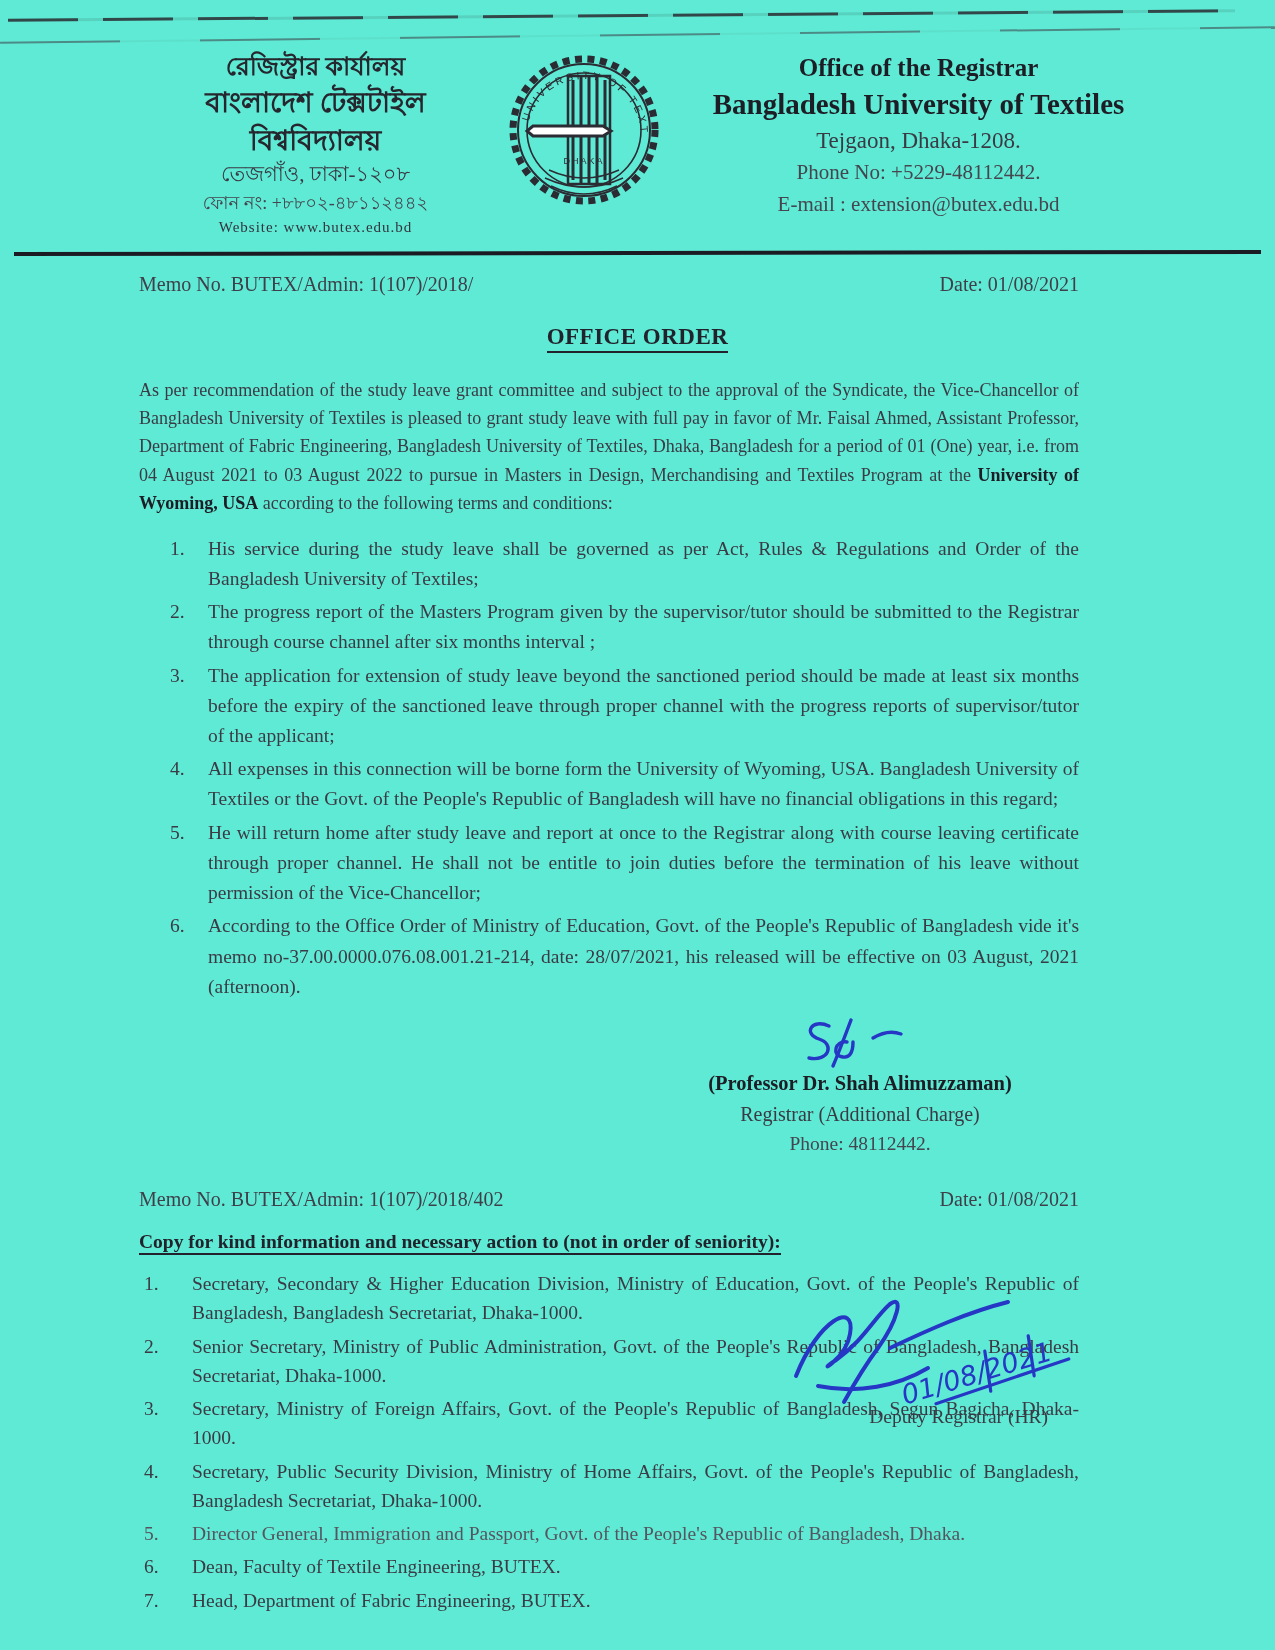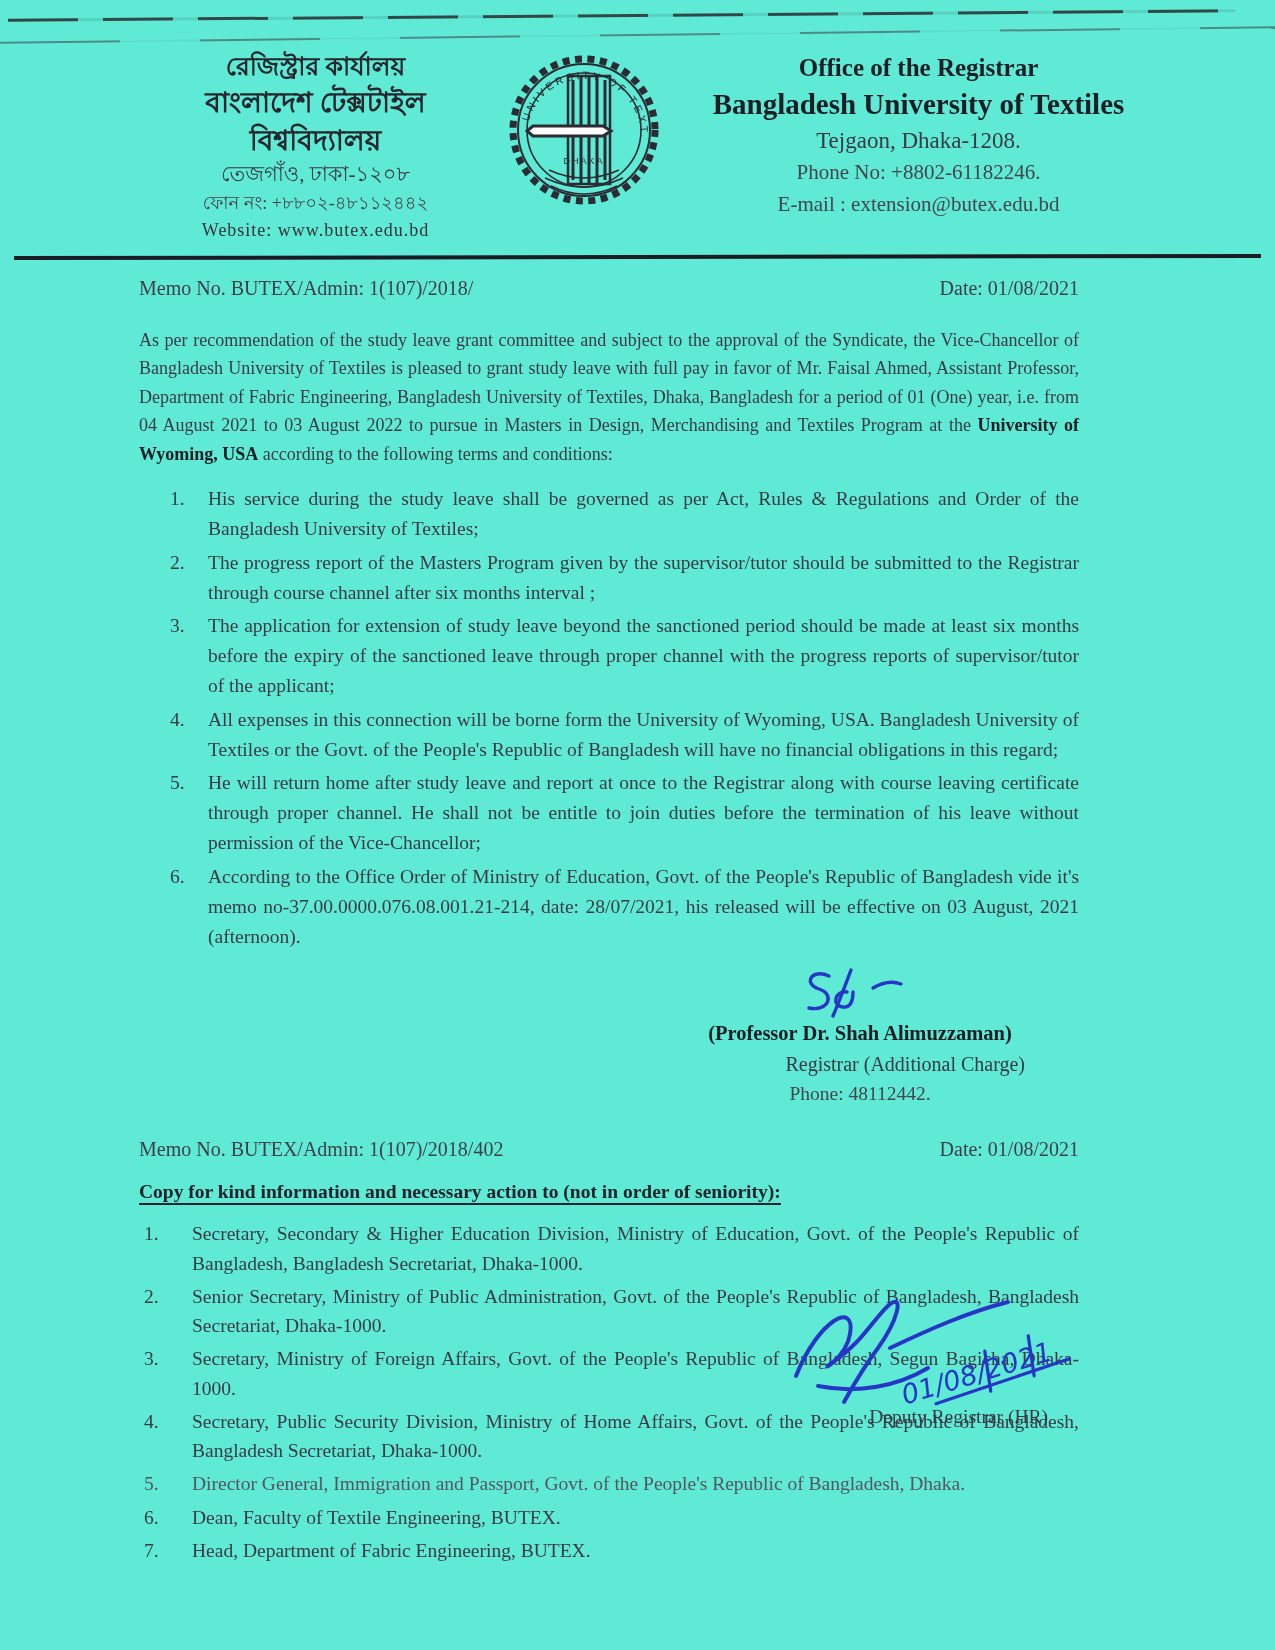--- a/index.html
+++ b/index.html
@@ -19,21 +19,21 @@
     position:absolute; left:0; right:0; top:34px; height:2px;
     background:repeating-linear-gradient(90deg,rgba(60,60,70,.55) 0 120px,rgba(60,60,70,.06) 120px 200px);
     transform:rotate(-0.7deg);
   }
   .header { display:flex; align-items:flex-start; padding:50px 105px 0 148px; }
   .hl { width:335px; text-align:center; color:#26262e; }
   .hl .l1 { font-size:25px; font-weight:bold; line-height:1.35; }
   .hl .l2 { font-size:28px; font-weight:bold; line-height:1.35; }
   .hl .l3 { font-size:21px; line-height:1.45; color:#3a3a44; }
   .hl .l4 { font-size:18px; line-height:1.5; color:#45454f; }
-  .hl .l5 { font-size:18px; line-height:1.45; color:#33333d; letter-spacing:1px; }
+  .hl .l5 { font-size:15px; line-height:1.45; color:#33333d; letter-spacing:1px; }
   .hlogo { width:158px; margin:2px 4px 0 22px; flex:none; }
   .hr { flex:1; text-align:center; color:#1d1d26; }
   .hr .r1 { font-size:25px; font-weight:bold; line-height:1.4; }
   .hr .r2 { font-size:29px; font-weight:bold; line-height:1.35; }
   .hr .r3 { font-size:23px; line-height:1.45; color:#3a3a44; }
   .hr .r4 { font-size:21px; line-height:1.5;  color:#45454f; }
   .hr .r5 { font-size:21px; line-height:1.45; color:#45454f; }
   .divider { margin:12px 14px 0; border-top:4px solid #1b1b24; transform:rotate(-0.1deg); }
   .memo-row { display:flex; justify-content:space-between; padding:0 196px 0 139px; margin-top:18px; font-size:20px; color:#3f3f4a; }
   .title-wrap { text-align:center; margin-top:28px; }
@@ -43,21 +43,21 @@
   }
   .para { margin:26px 196px 0 139px; text-align:justify; font-size:18px; line-height:1.58; color:#3b3b45; }
   .para b { color:#1d1d26; }
   ol.terms { margin:16px 196px 0 139px; padding:0; list-style:none; counter-reset:t; font-size:19.5px; line-height:1.55; }
   ol.terms li { display:flex; margin-bottom:3px; }
   ol.terms li::before { counter-increment:t; content:counter(t) "."; flex:none; width:38px; margin-left:31px; }
   ol.terms li .txt { flex:1; text-align:justify; }
   .sig1 { width:330px; margin:14px 250px 0 auto; text-align:center; line-height:1.5; }
   .sig1 svg { display:block; margin:0 auto -4px; }
   .sig1 .name { font-size:20.5px; font-weight:bold; color:#1d1d26; }
-  .sig1 .role { font-size:20px; color:#3a3a44;text-align:right; }
+  .sig1 .role { font-size:20px; color:#3a3a44; }
   .sig1 .phone{ font-size:19.5px; color:#45454f; }
   .memo-row2 { display:flex; justify-content:space-between; padding:0 196px 0 139px; margin-top:30px; font-size:20px; color:#3f3f4a; }
   .copy-heading { margin:20px 196px 0 139px; font-size:19.5px; font-weight:bold; color:#22222c; }
   .copy-heading span { border-bottom:2px solid #22222c; padding-bottom:1px; }
   ol.copies { margin:16px 196px 0 139px; padding:0; list-style:none; counter-reset:c; font-size:19.5px; line-height:1.5; }
   ol.copies li { display:flex; margin-bottom:4px; }
   ol.copies li::before { counter-increment:c; content:counter(c) "."; flex:none; width:48px; margin-left:5px; }
   ol.copies li .txt { flex:1; text-align:justify; }
   ol.copies li:nth-child(5), ol.copies li:nth-child(13), ol.copies li:nth-child(14) { color:#55555f; }
   .sig2 { position:absolute; left:688px; top:1402px; width:360px; text-align:center; line-height:1.5; }
@@ -113,32 +113,35 @@
           <textPath href="#arcTop" startOffset="8%">UNIVERSITY OF TEXTILES</textPath>
         </text>
         <text x="79" y="112" text-anchor="middle" font-size="9" letter-spacing="2" fill="#2b2b33" font-family="Liberation Sans, sans-serif">DHAKA</text>
       </svg>
     </div>
 
     <div class="hr">
       <div class="r1">Office of the Registrar</div>
       <div class="r2">Bangladesh University of Textiles</div>
       <div class="r3">Tejgaon, Dhaka-1208.</div>
-      <div class="r4">Phone No: +8802-61182246.</div>
+      <div class="r4">Phone No: +5229-48112442.</div>
       <div class="r5">E-mail : extension@butex.edu.bd</div>
     </div>
   </div>
 
   <div class="divider"></div>
 
   <div class="memo-row">
     <span>Memo No. BUTEX/Admin: 1(107)/2018/</span>
     <span>Date:  01/08/2021</span>
   </div>
 
+  <div class="title-wrap">
+    <span class="title">OFFICE ORDER</span>
+  </div>
 
   <p class="para"><span>As per recommendation of the study leave grant committee and subject to the approval of the Syndicate, the Vice-Chancellor of Bangladesh University of Textiles is pleased to grant study leave with full pay in favor of Mr. Faisal Ahmed, Assistant Professor, Department of Fabric Engineering, Bangladesh University of Textiles, Dhaka, Bangladesh for a period of 01 (One) year, i.e. from 04 August  2021  to 03 August 2022 to pursue in Masters in Design, Merchandising and Textiles Program at the </span><b>University of Wyoming, USA</b><span> according to the following terms and conditions:</span></p>
 
   <ol class="terms">
     <li>
         <span class="txt">His service during the study leave shall be governed as per Act, Rules &amp; Regulations and Order of the Bangladesh University of Textiles;</span>
       </li>
     <li>
         <span class="txt">The progress report of the Masters Program given by the supervisor/tutor should be submitted to the Registrar through course channel after six months interval ;</span>
       </li>

